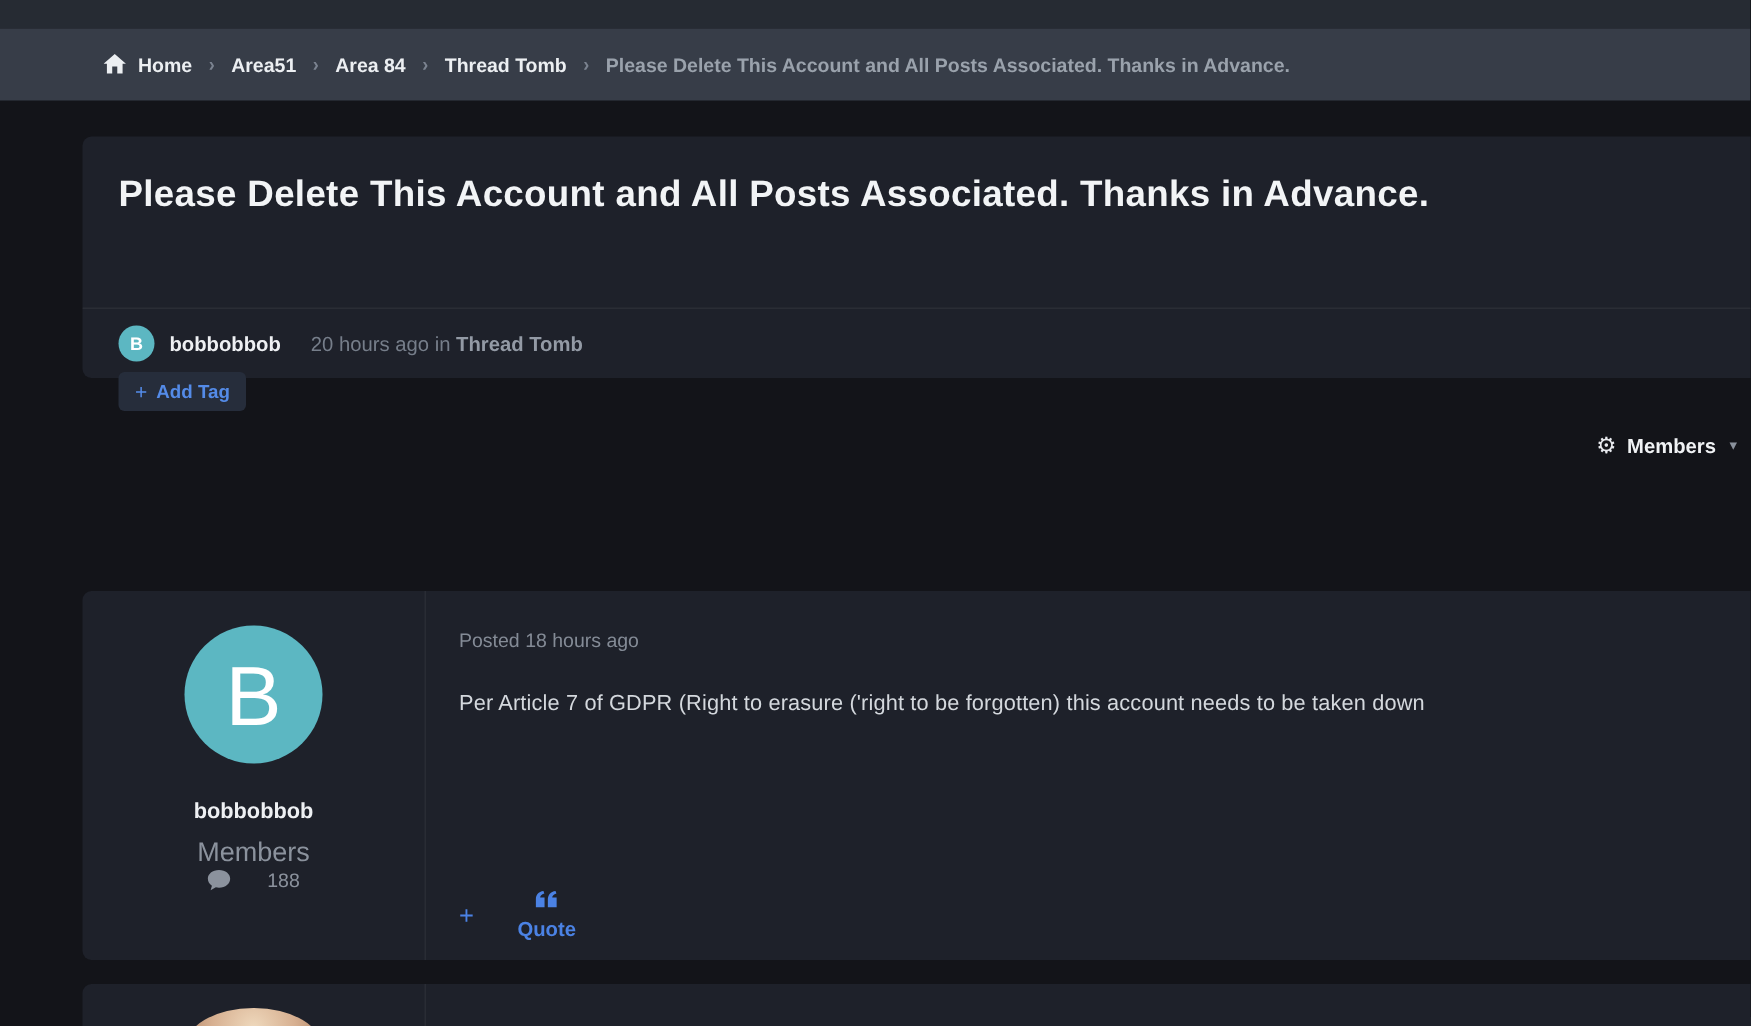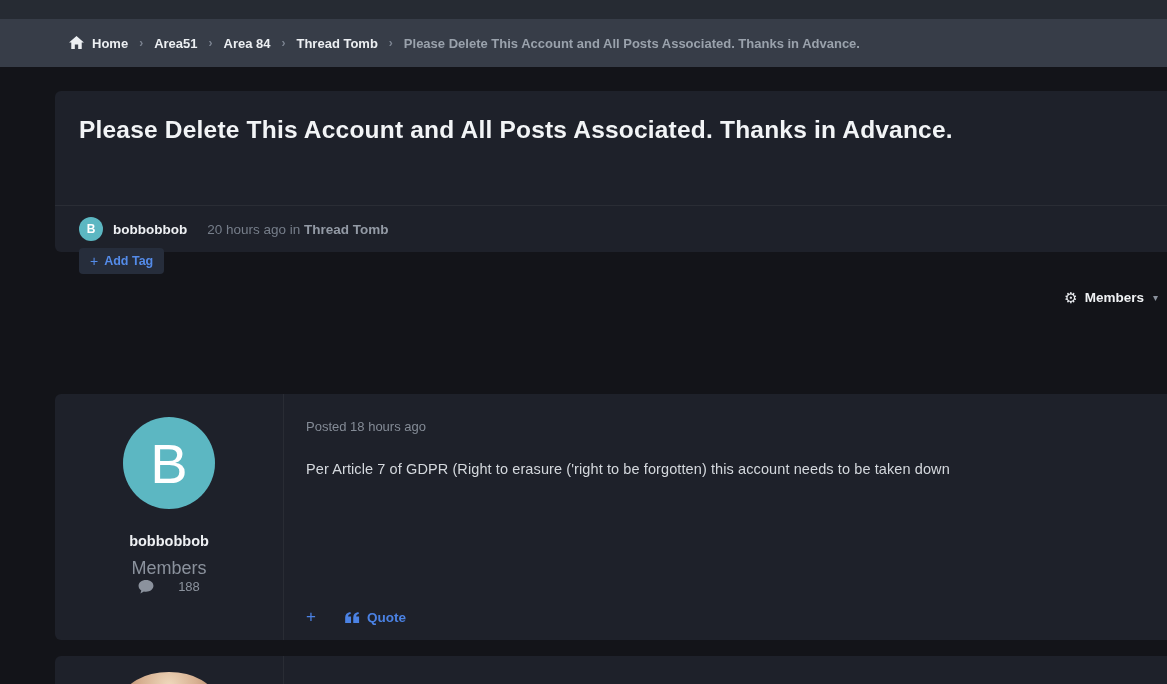--- a/index.html
+++ b/index.html
@@ -103,21 +103,21 @@
 
   .post-content { position:absolute; left:230px; top:0; right:0; bottom:0; padding:25px 0 0 21px; }
   .posted { font-size:13px; color:#848b96; }
   .post-body { margin-top:27px; font-size:14.5px; color:#d4d8dd; letter-spacing:.1px; }
   .post-actions {
     position:absolute; left:251px; bottom:13px;
     display:flex; align-items:center; gap:29px;
     font-size:13.5px; font-weight:bold; color:#4b82e4;
   }
   .pa-plus { font-size:17px; font-weight:400; cursor:pointer; }
-  .quote-btn { display:flex; align-items:center; gap:7px; cursor:pointer; }
+  .quote-btn { display:flex; align-items:center; gap:7px; cursor:pointer;flex-direction:column; }
 
   svg { display:block; }
 </style>
 </head>
 <body>
 
 <div class="stage">
 
   <div class="top-strip"></div>
 

